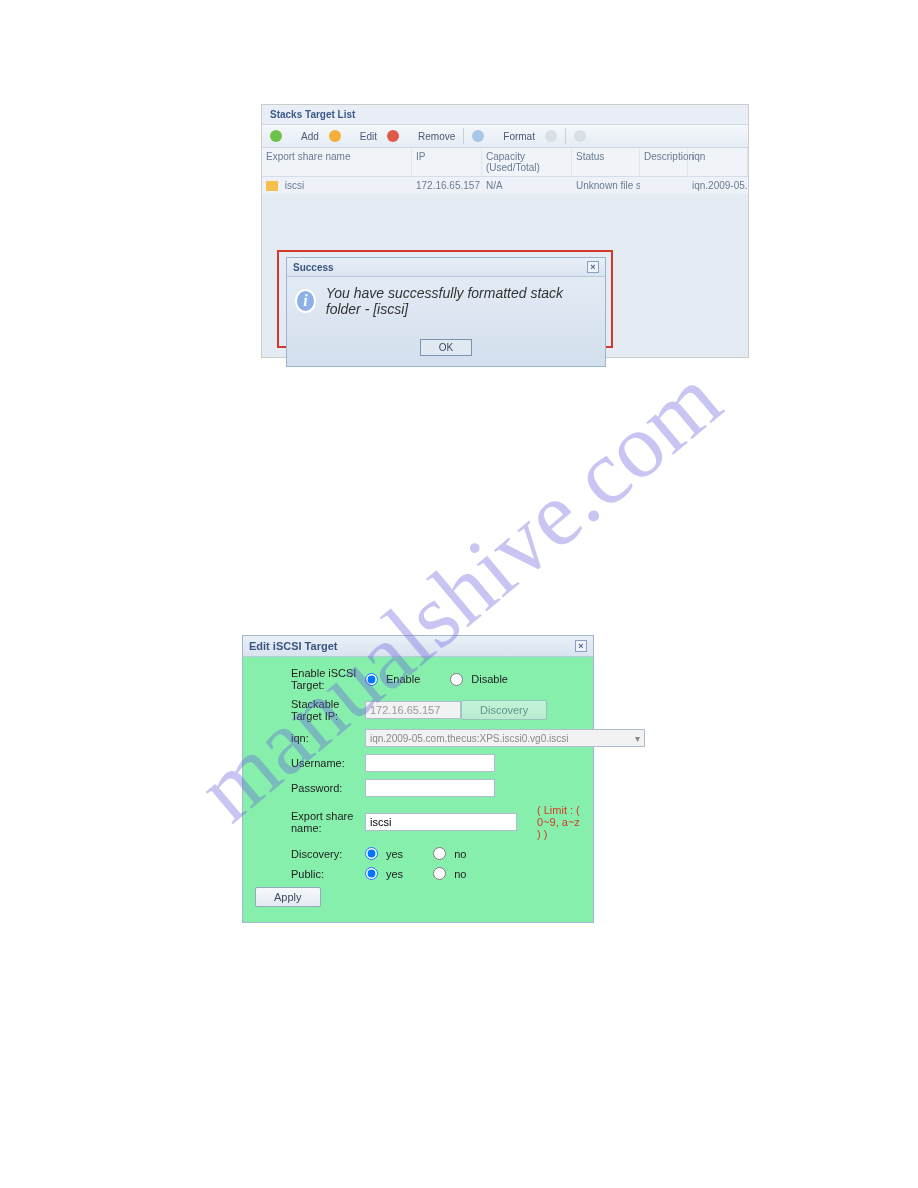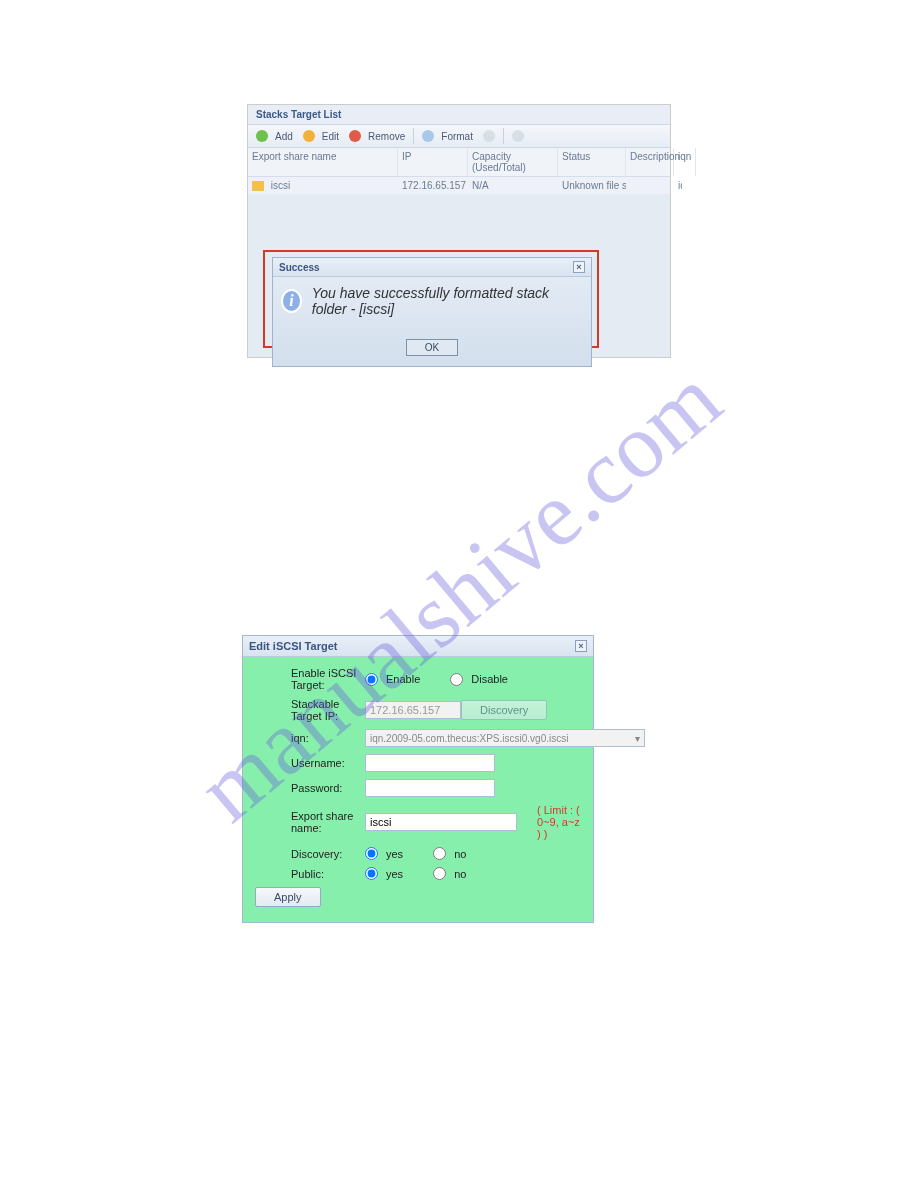--- a/index.html
+++ b/index.html
@@ -20,23 +20,23 @@
     color: rgba(100, 90, 220, 0.35);
     font-family: Georgia, serif;
     pointer-events: none;
     z-index: 100;
     white-space: nowrap;
   }
 
   
   .shot1 {
     position: absolute;
-    left: 247px;
+    left: 261px;
     top: 104px;
-    width: 424px;
+    width: 488px;
     height: 254px;
     background: #e5ebf3;
     border: 1px solid #ccc;
   }
   .panel-title {
     padding: 4px 8px;
     color: #3a5a8a;
     font-weight: bold;
     font-size: 10px;
     background: #e9eef6;
@@ -46,21 +46,21 @@
     align-items: center;
     gap: 2px;
     padding: 3px 4px;
     background: linear-gradient(#f4f7fb, #e6ecf4);
     border-top: 1px solid #d0d8e4;
     border-bottom: 1px solid #d0d8e4;
   }
   .tool-btn {
     display: flex;
     align-items: center;
-    gap: 7px;
+    gap: 19px;
     padding: 2px 4px;
     font-size: 10px;
     color: #4b5a75;
     cursor: pointer;
   }
   .tool-btn.disabled { opacity: .45; }
   .ico {
     width: 12px; height: 12px; border-radius: 50%; display:inline-block;
   }
   .ico-add { background:#6cc24a; }

